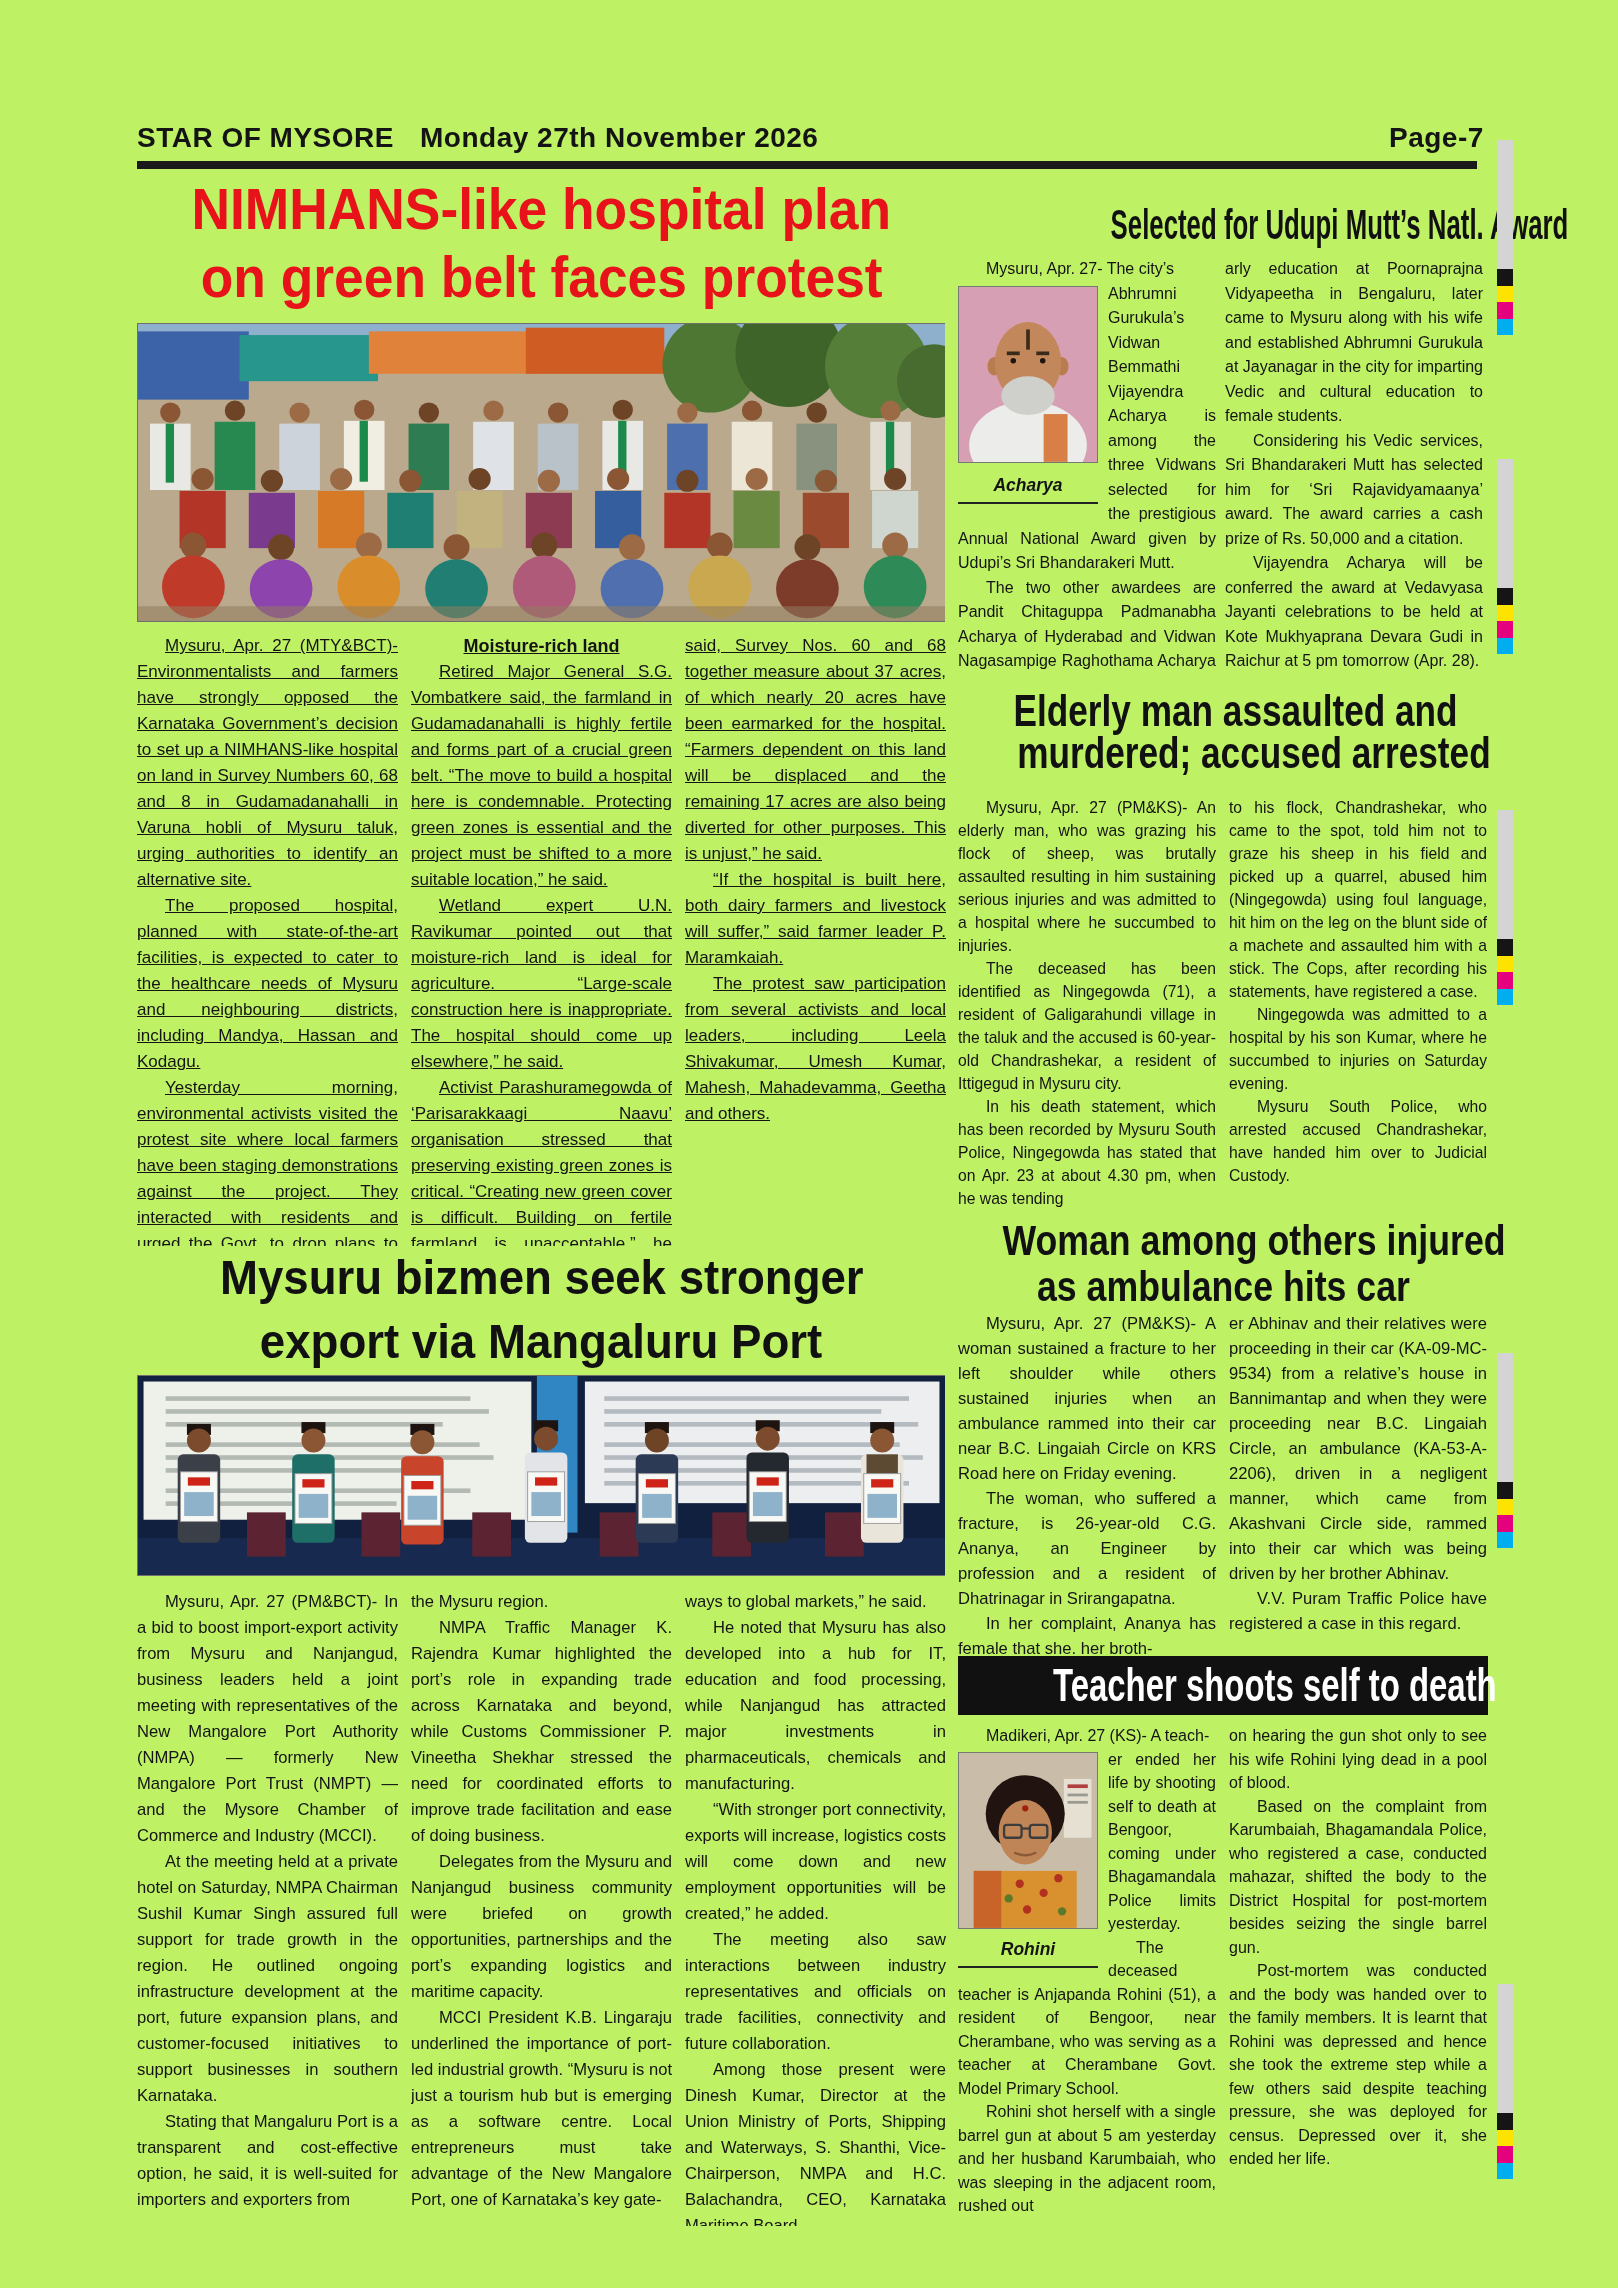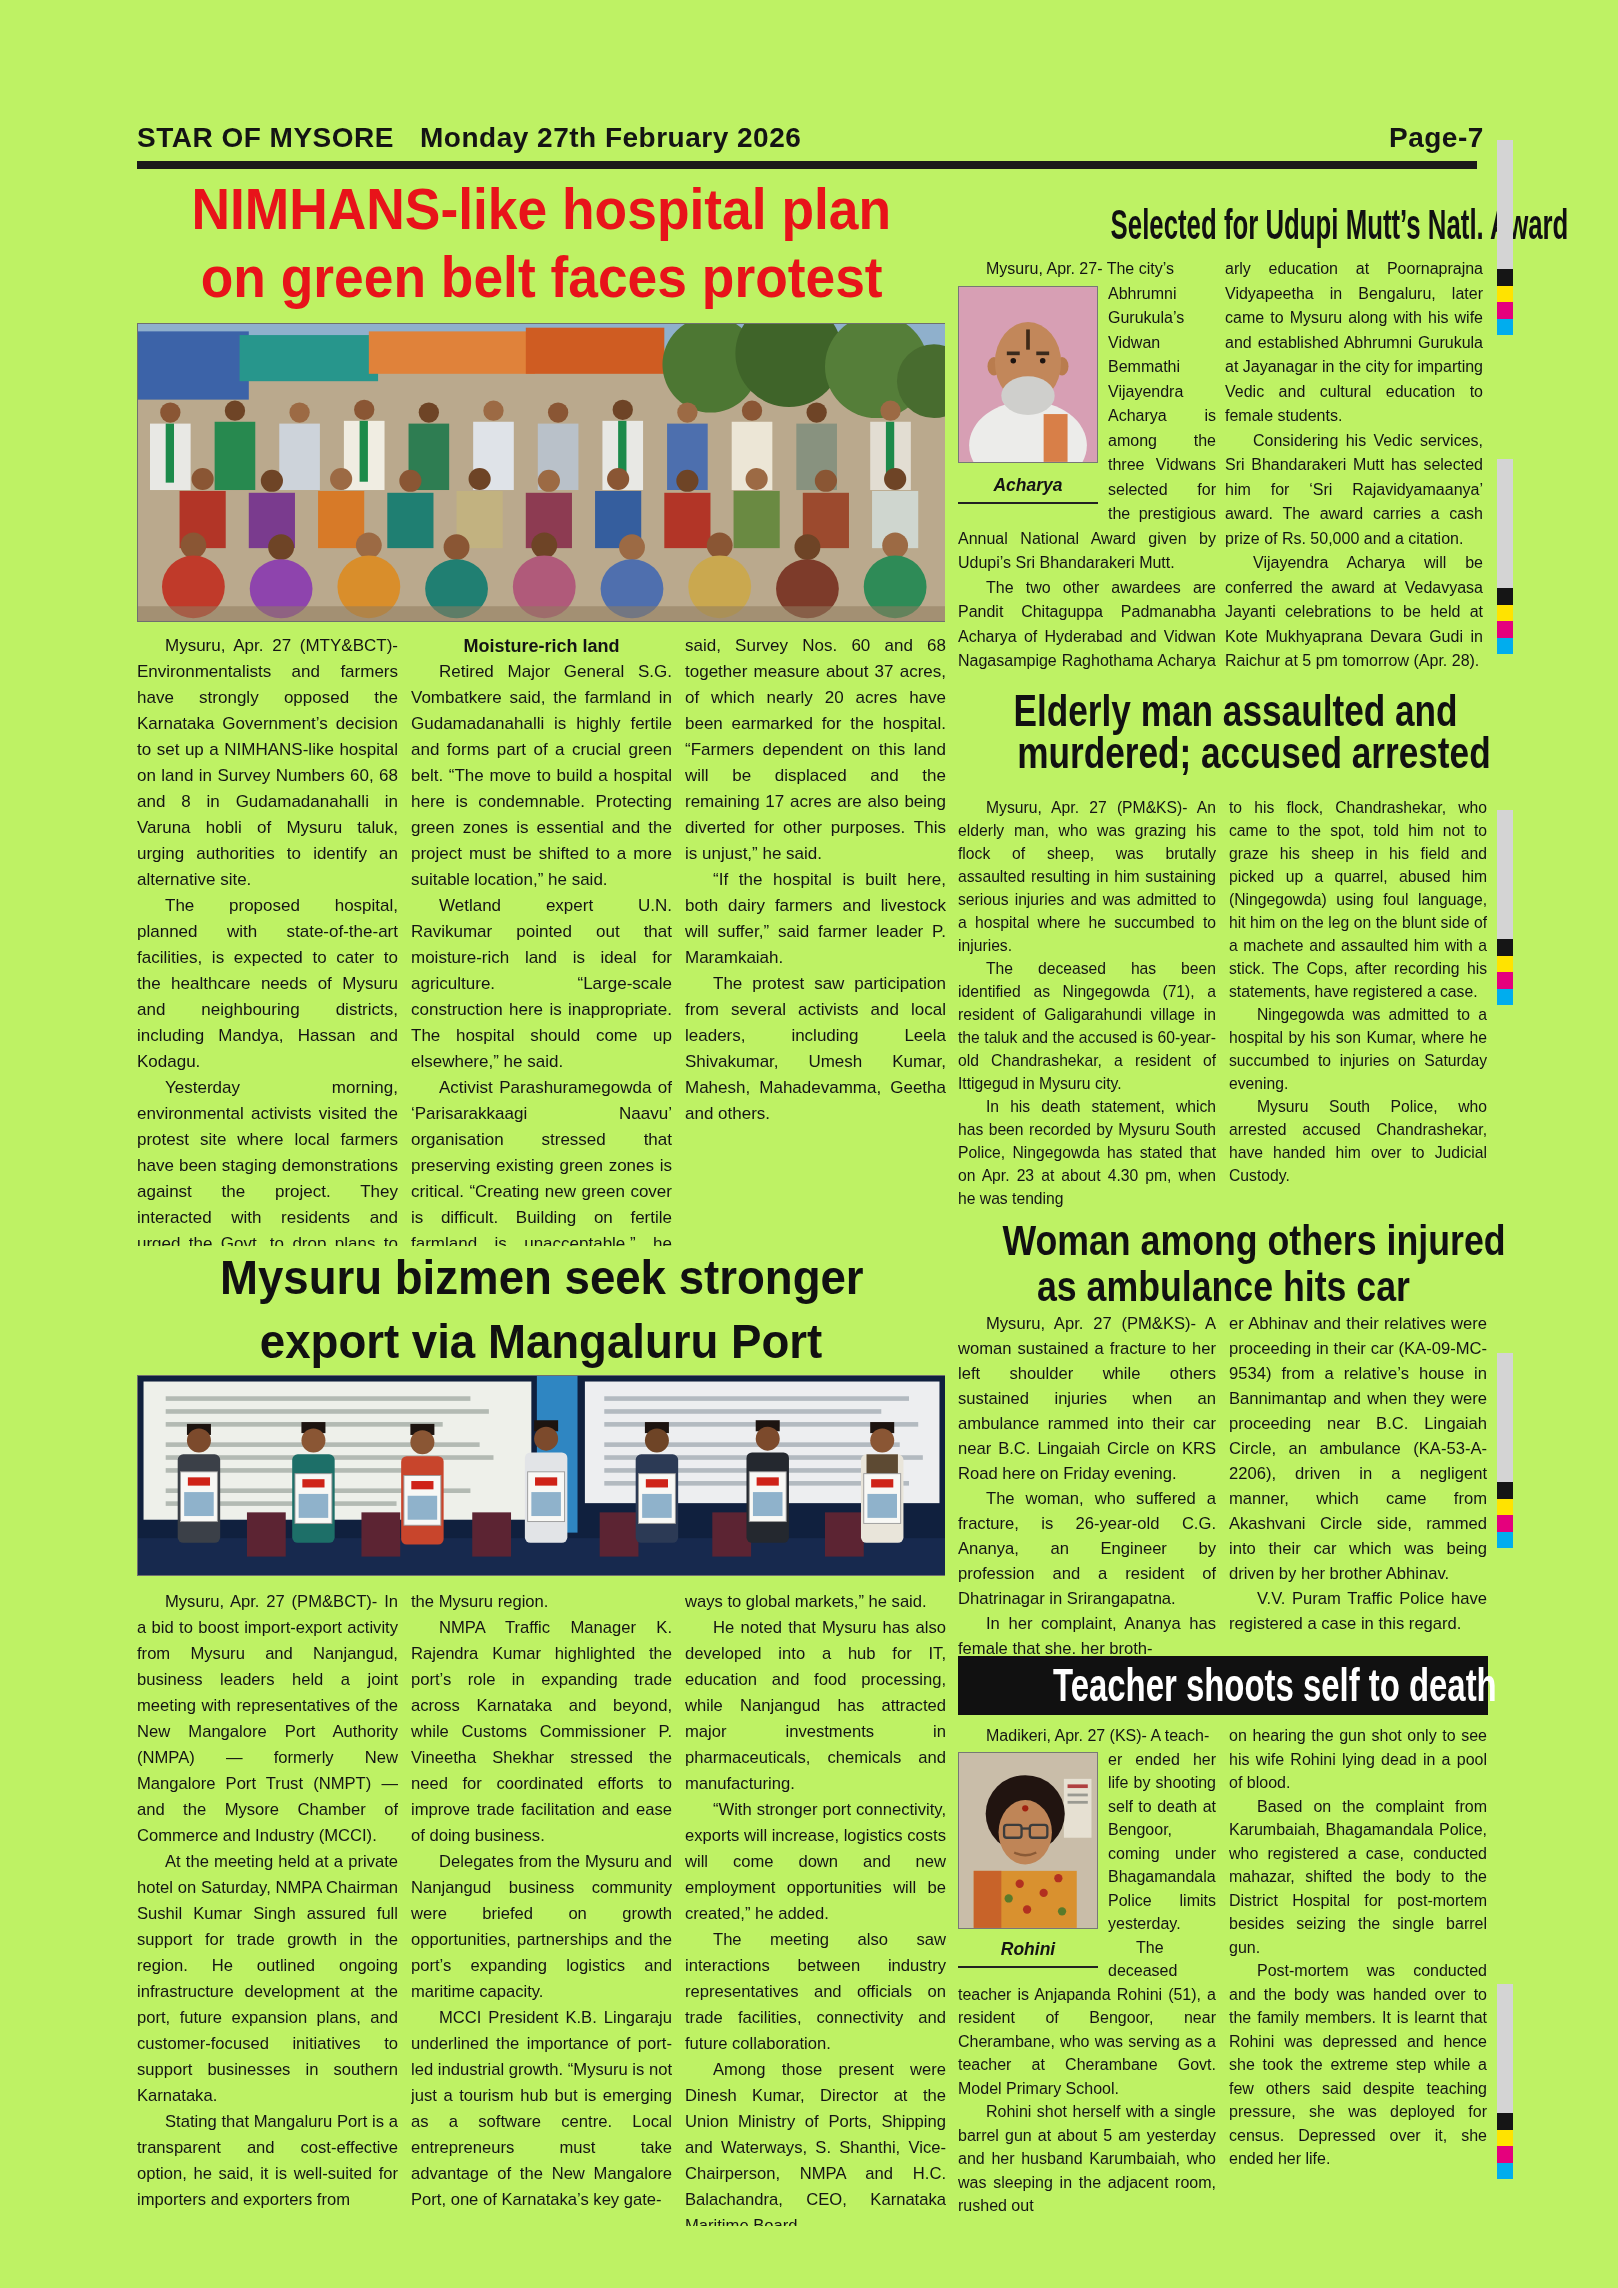--- a/index.html
+++ b/index.html
@@ -25,21 +25,21 @@
   
   .photoframe{border:0.9px solid #6f6f6f;background:#fff;box-sizing:border-box;}
   .photoframe svg{display:block;}
   
   .body3,.body2{display:flex;}
   .body3{gap:13px;}
   .body2{gap:13px;}
   .col{overflow:hidden;text-align:justify;}
   .w283{width:261px;}
   .w280{width:258px;}
-  .lead-t{font-size:17px;line-height:26px;}
+  .lead-t{font-size:17px;line-height:26px;text-decoration:underline;}
   .biz-t{font-size:16.6px;line-height:26px;}
   .award-t{font-size:16px;line-height:24.5px;}
   .eld-t{font-size:15.7px;line-height:23px;}
   .wom-t{font-size:16.6px;line-height:25px;}
   .tea-t{font-size:16px;line-height:23.5px;}
   p.bp{margin:0;text-indent:28px;}
   p.cont{text-indent:0;}
   .subhead{margin:0;font-weight:bold;text-align:center;font-size:18px;}
   figure.inphoto{float:left;width:140px;margin:4.6px 10px 2.8px 0;padding:0;}
   figure.inphoto figcaption{font-weight:bold;font-style:italic;font-size:17.5px;text-align:center;
@@ -51,21 +51,21 @@
   .reg .y{height:16.6px;background:#ffe300;}
   .reg .m{height:16.6px;background:#e5007d;}
   .reg .c{height:16.6px;background:#00adee;}
 </style>
 </head>
 <body>
 
 <div class="page">
 
   <div class="abs mast" style="left:137px;top:122px;">STAR OF MYSORE</div>
-  <div class="abs mast" style="left:420px;top:122px;">Monday 27th February 2026</div>
+  <div class="abs mast" style="left:420px;top:122px;">Monday 27th November 2026</div>
   <div class="abs mast" style="left:1389px;top:122px;">Page-7</div>
   <div class="abs hrule" style="left:137px;top:161px;width:1340px;height:8.3px;"></div>
 
   <div class="abs lead-hl" style="left:137px;top:175px;">
     <span class="sqz" style="--sx:.92">NIMHANS-like hospital plan</span><br>
     <span class="sqz" style="--sx:.92">on green belt faces protest</span>
   </div>
 
   <div class="abs photoframe" style="left:137px;top:323px;width:808px;height:299px;">
     <svg width="807" height="297" viewBox="0 0 874 322" preserveAspectRatio="none">

